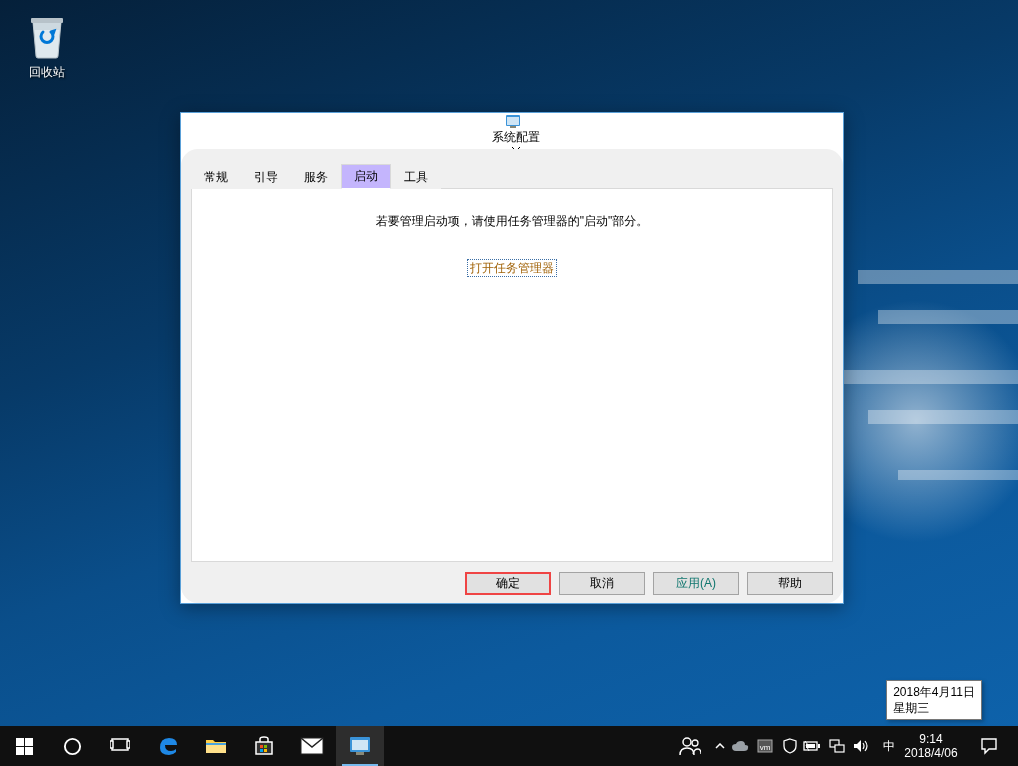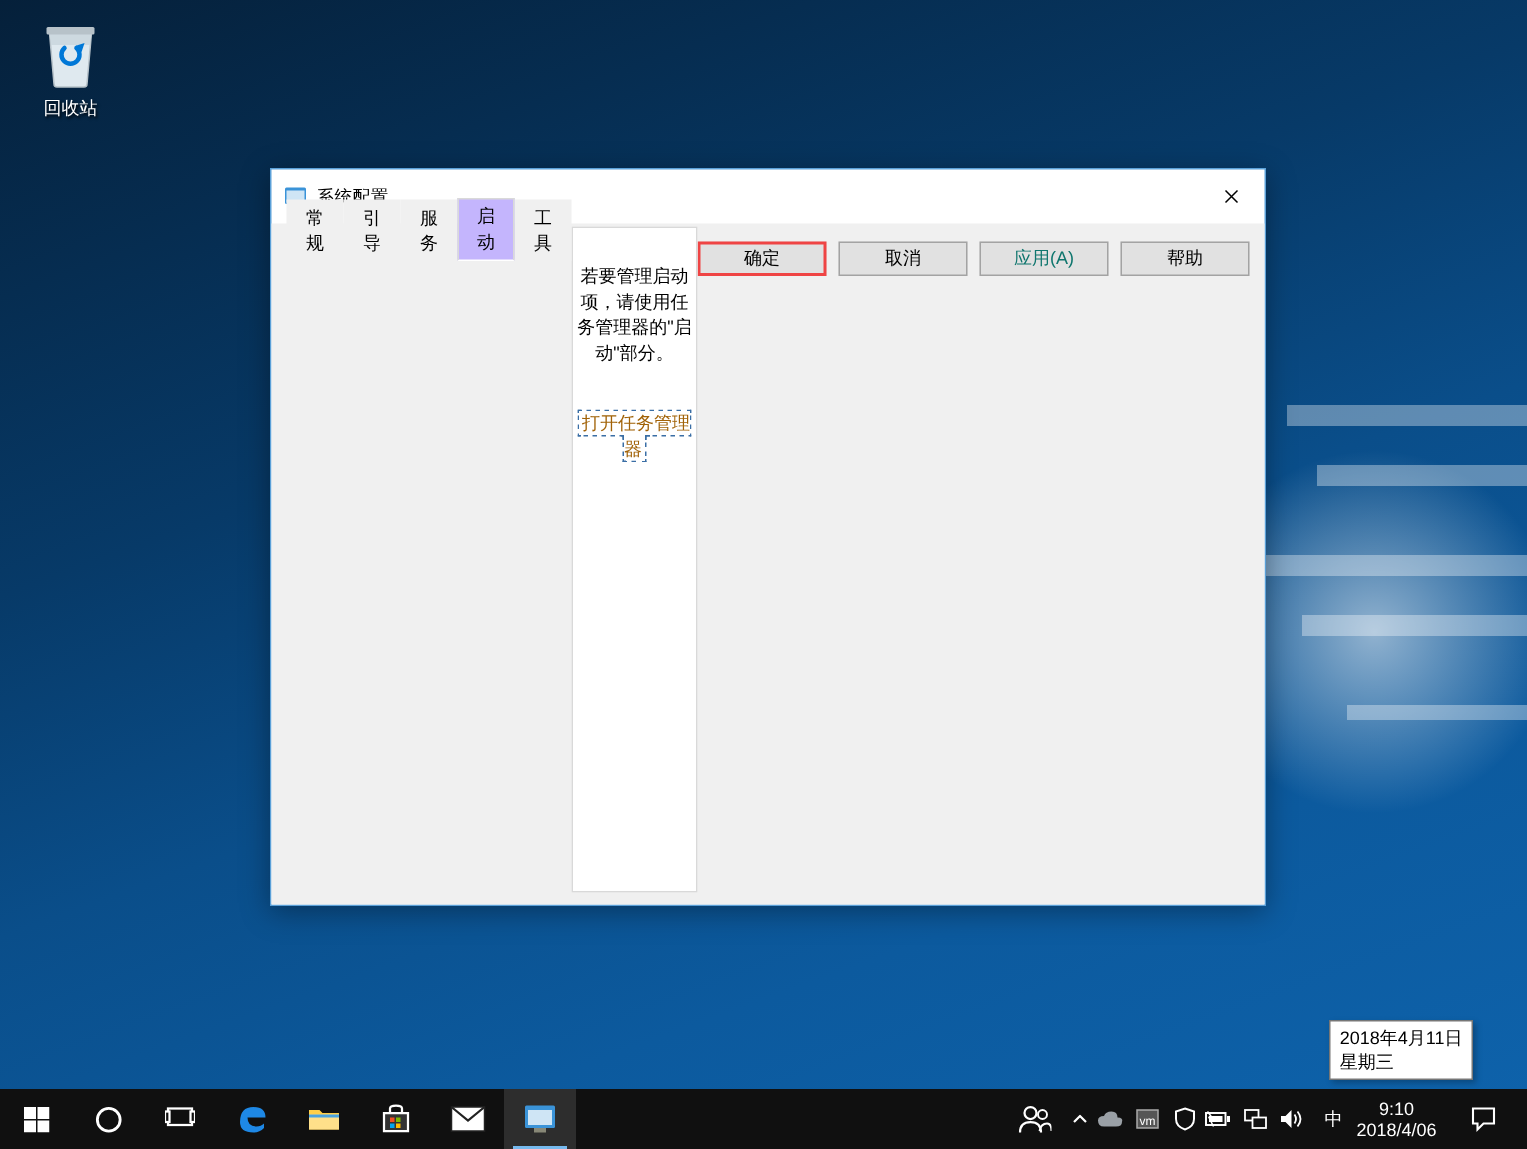--- a/index.html
+++ b/index.html
@@ -64,39 +64,41 @@
     display: flex;
     flex-direction: column;
   }
   .titlebar {
     height: 36px;
     display: flex;
     align-items: center;
     padding: 0 0 0 8px;
     color: #000;
     font-size: 12px;
+    flex-direction: column;
   }
   .titlebar .app-icon {
     width: 16px; height: 16px; margin-right: 6px;
     display:flex; align-items:center; justify-content:center;
   }
   .titlebar .title { flex: 0 0 auto; }
   .titlebar .spacer { flex: 1 1 auto; }
   .titlebar .close-btn {
     width: 45px; height: 28px;
     display:flex; align-items:center; justify-content:center;
     cursor: pointer;
   }
 
   .dialog-body {
     flex: 1 1 auto;
-    padding: 2px 10px 8px 10px;
+    padding: 17px 10px 8px 10px;
     background: #f0f0f0;
     display: flex;
-    flex-direction: row;
+    flex-direction: column;
+    border-radius: 17px;
   }
 
   
   .tabstrip {
     display: flex;
     align-items: flex-end;
     height: 22px;
     position: relative;
     z-index: 2;
   }
@@ -430,21 +432,21 @@
       <div class="tray-icon">
         <svg width="16" height="14" viewBox="0 0 16 14">
           <path d="M1 5 L4 5 L8 1 L8 13 L4 9 L1 9 Z" fill="#fff"></path>
           <path d="M10 4 Q12 7 10 10 M12 2 Q16 7 12 12" fill="none" stroke="#fff" stroke-width="1.2"></path>
         </svg>
       </div>
 
       <div class="tray-icon ime">中</div>
 
       <div class="clock">
-        <div>9:10</div>
+        <div>9:14</div>
         <div>2018/4/06</div>
       </div>
 
       <div class="notif">
         <svg width="18" height="18" viewBox="0 0 18 18">
           <path d="M2 2 L16 2 L16 12 L9 12 L5 16 L5 12 L2 12 Z" fill="none" stroke="#fff" stroke-width="1.4"></path>
         </svg>
       </div>
 
       <div class="showdesk"></div>

